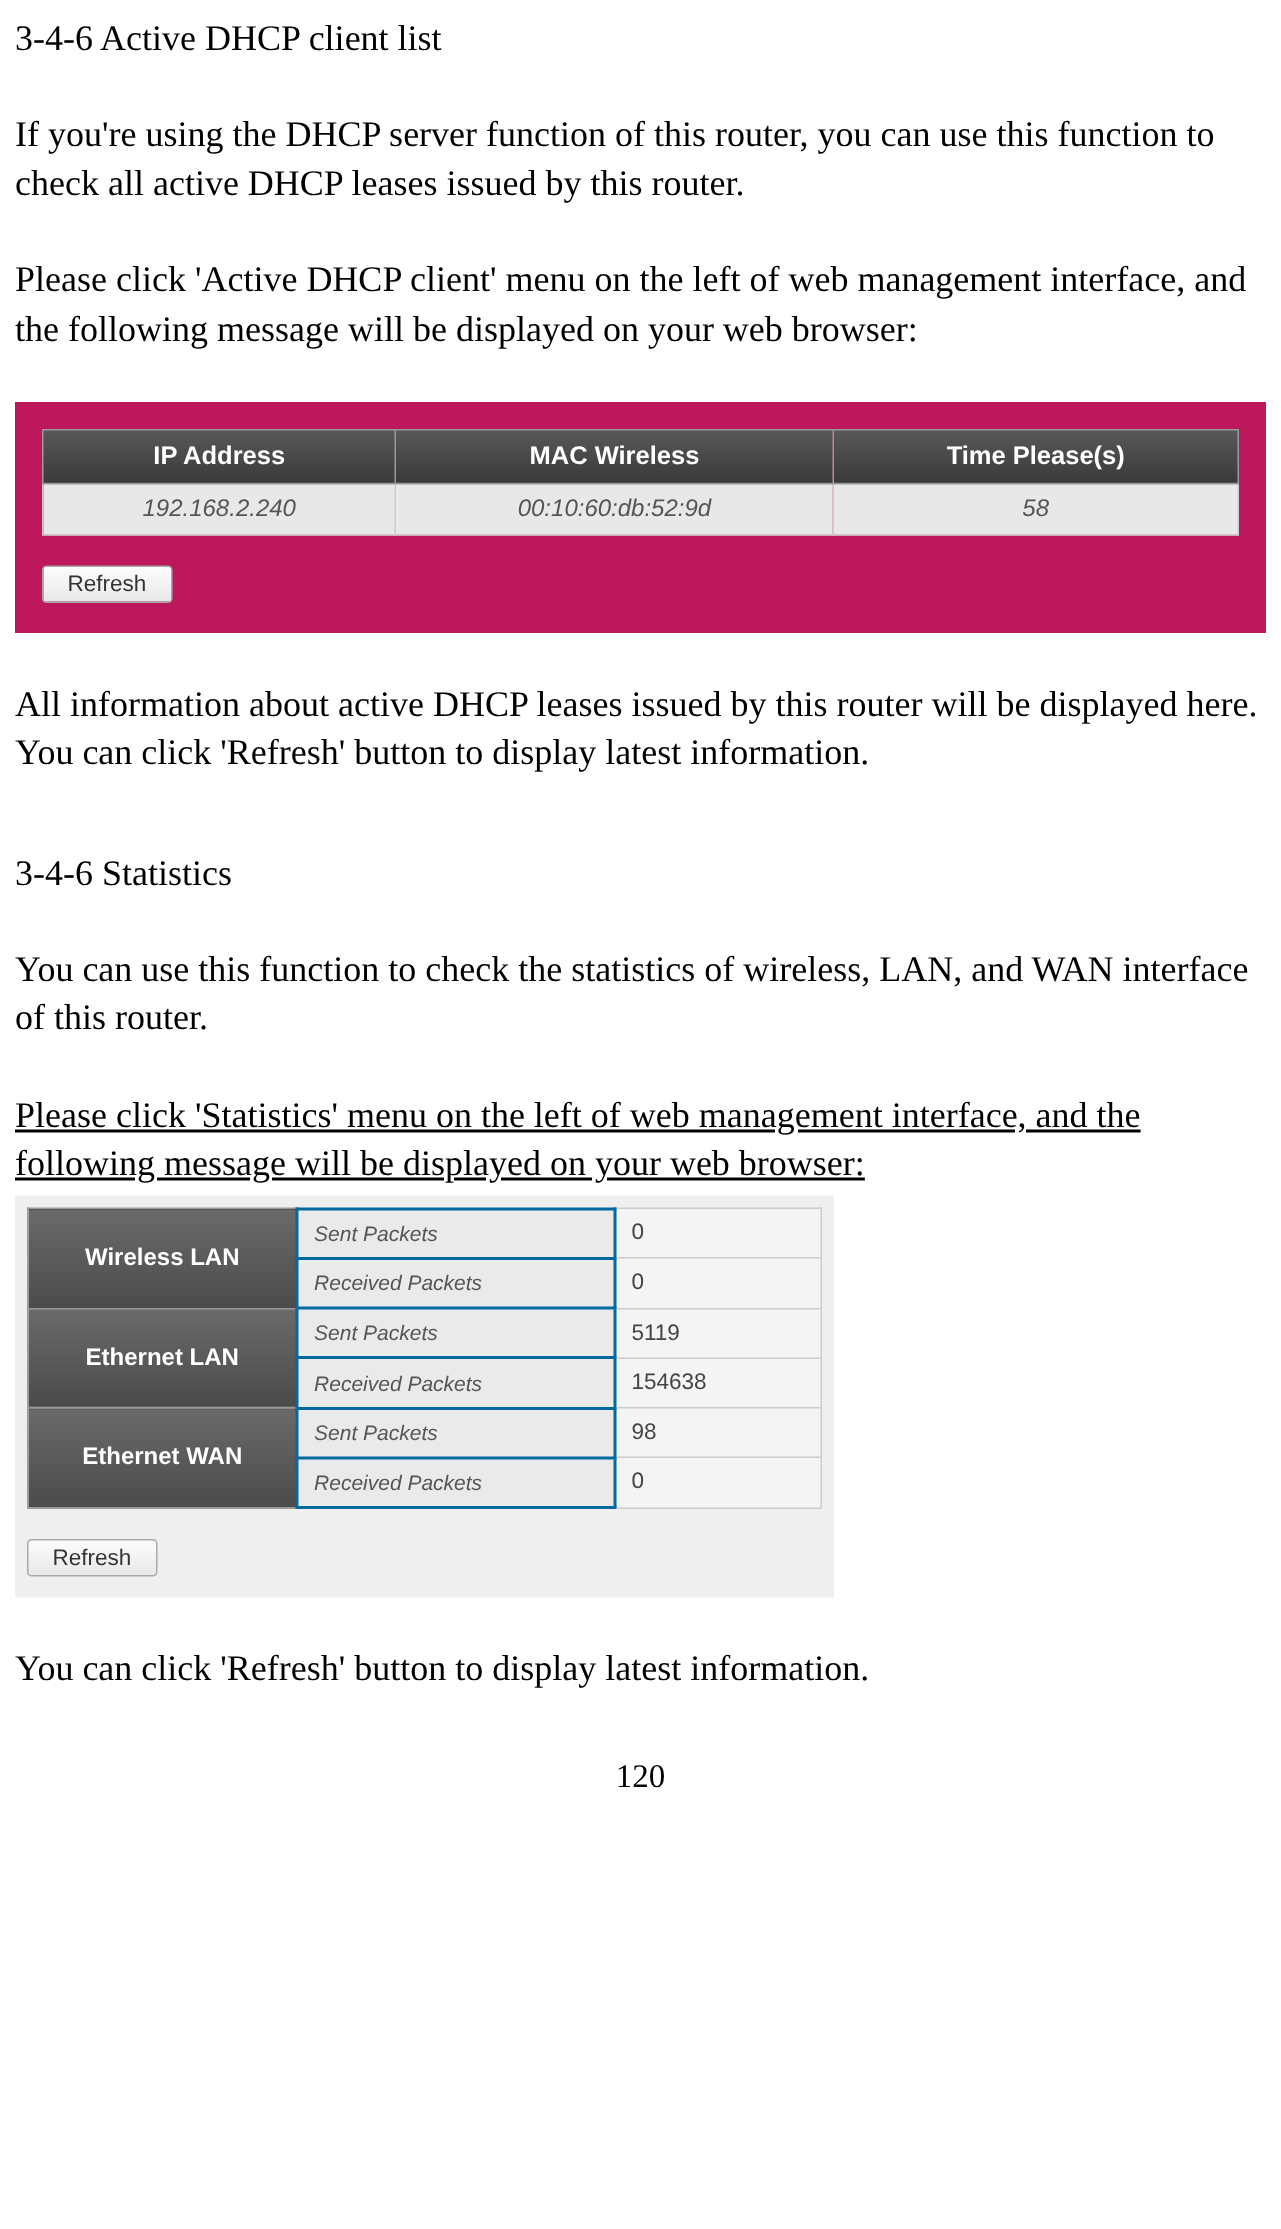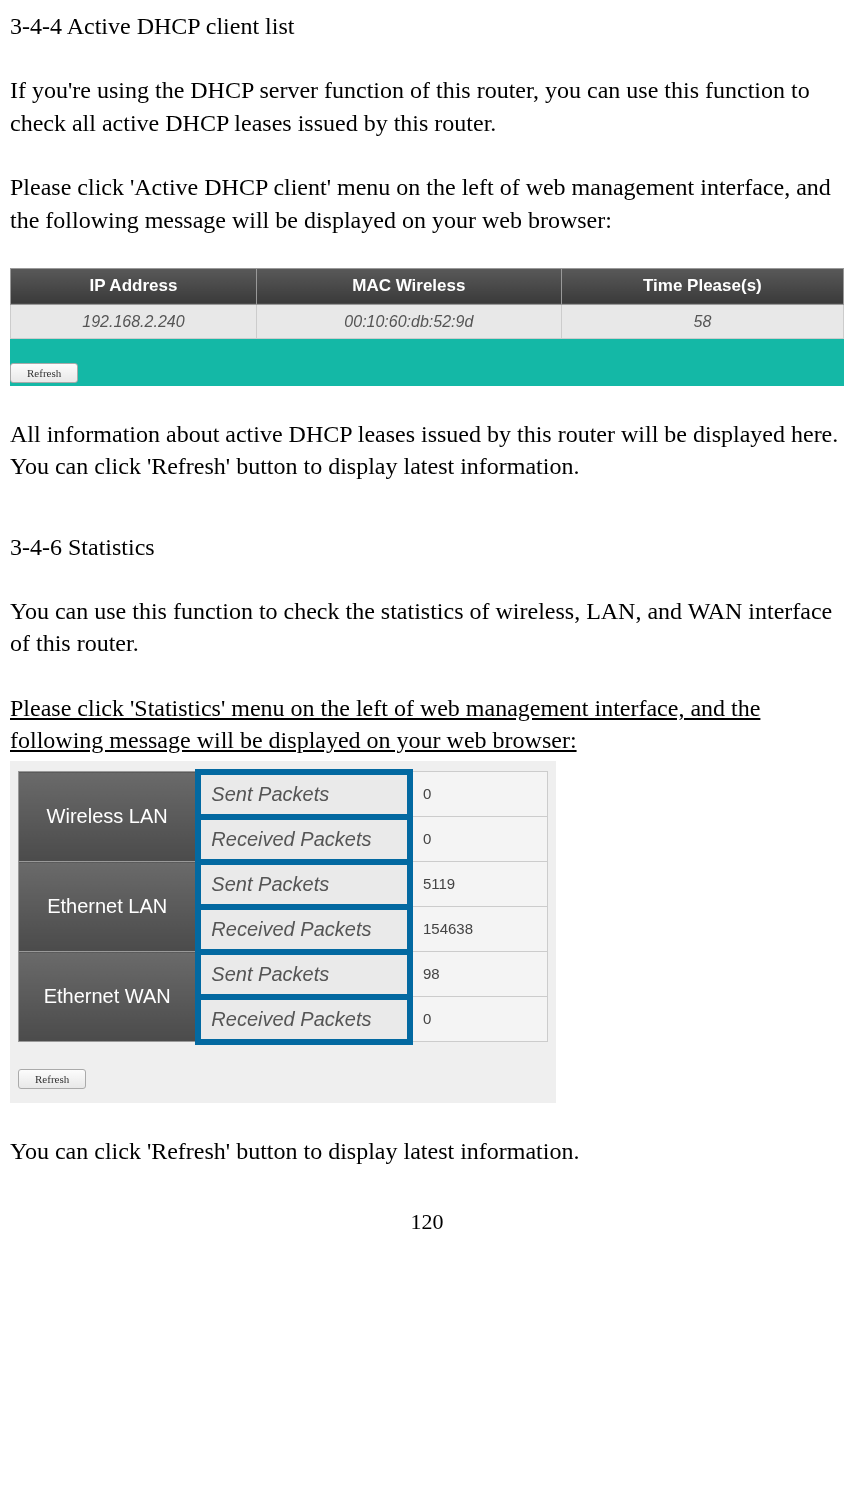--- a/index.html
+++ b/index.html
@@ -12,22 +12,22 @@
       box-sizing: border-box;
       color: #000;
     }
     .section-heading {
       margin: 0 0 32px 0;
     }
     .body-para {
       margin: 0 0 32px 0;
     }
     .screenshot-panel {
-      background: #14b8a6;
-      padding: 0;
+      background: #be185d;
+      padding: 18px;
       margin: 0 0 32px 0;
     }
     table.dhcp-table {
       width: 100%;
       border-collapse: collapse;
       border: 1px solid #ccc;
     }
     table.dhcp-table th {
       background: linear-gradient(#595959, #3a3a3a);
       color: #fff;
@@ -49,77 +49,77 @@
       border: 1px solid #ccc;
       margin-top: 35px;
     }
     .refresh-area {
       margin-top: 14px;
     }
     button.refresh-btn {
       background: linear-gradient(#fcfcfc, #e8e8e8);
       border: 1px solid #aaa;
       border-radius: 3px;
-      font-family: Liberation Serif, serif;
-      font-size: 11px;
+      font-family: Liberation Sans, sans-serif;
+      font-size: 15px;
       color: #333;
       padding: 3px 16px;
       cursor: pointer;
     }
     .stats-panel {
       background: #efefef;
       padding: 8px 8px 12px 8px;
       width: 530px;
       margin: 4px 0 32px 0;
     }
     table.stats-table {
       width: 100%;
       border-collapse: collapse;
       border: 1px solid #ccc;
     }
     table.stats-table th {
       background: linear-gradient(#6a6a6a, #4b4b4b);
       color: #fff;
-      font-weight: normal;
+      font-weight: bold;
       font-family: Arial, sans-serif;
-      font-size: 20px;
+      font-size: 16px;
       padding: 8px 10px;
       border: 1px solid #999;
       text-align: center;
       width: 34%;
       margin-top: 28px;
     }
     table.stats-table td.metric {
       background: #eaeaea;
       color: #555;
       font-family: Arial, sans-serif;
-      font-size: 20px;
+      font-size: 14px;
       font-style: italic;
       padding: 6px 10px;
-      border: 6px solid #0369a1;
+      border: 2px solid #0369a1;
       width: 40%;
     }
     table.stats-table td.value {
       background: #f4f4f4;
       color: #444;
       font-family: Arial, sans-serif;
       font-size: 15px;
       padding: 6px 10px;
       border: 1px solid #ccc;
     }
     .page-num {
       text-align: center;
       font-size: 22px;
       margin-top: 40px;
     }
   </style>
 </head>
 <body>
 
-<p class="section-heading">3-4-4 Active DHCP client list</p>
+<p class="section-heading">3-4-6 Active DHCP client list</p>
 
 <p class="body-para">If you're using the DHCP server function of this router, you can use this function to check all active DHCP leases issued by this router.</p>
 
 <p class="body-para">Please click 'Active DHCP client' menu on the left of web management interface, and the following message will be displayed on your web browser:</p>
 
 <div class="screenshot-panel">
   <table class="dhcp-table">
     <thead>
       <tr>
         <th>IP Address</th>

